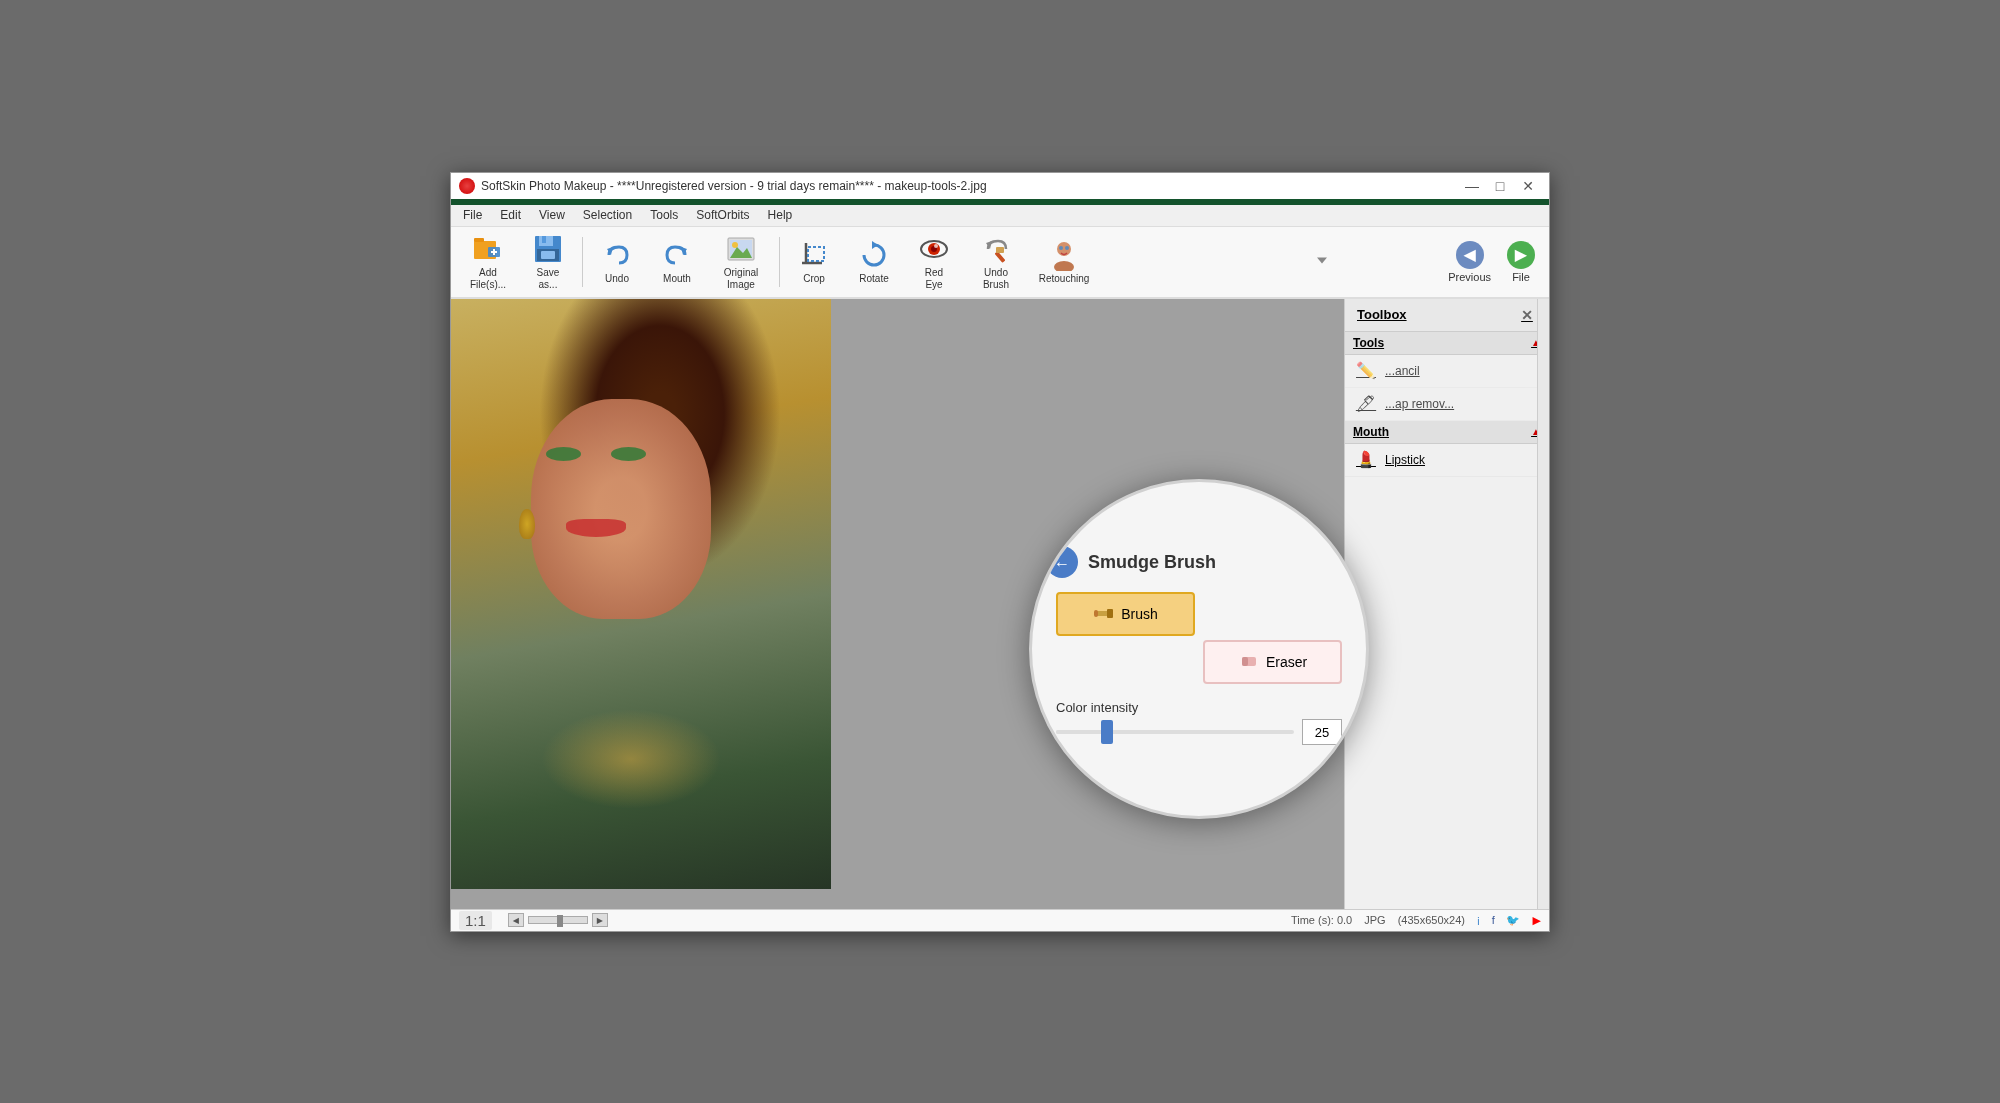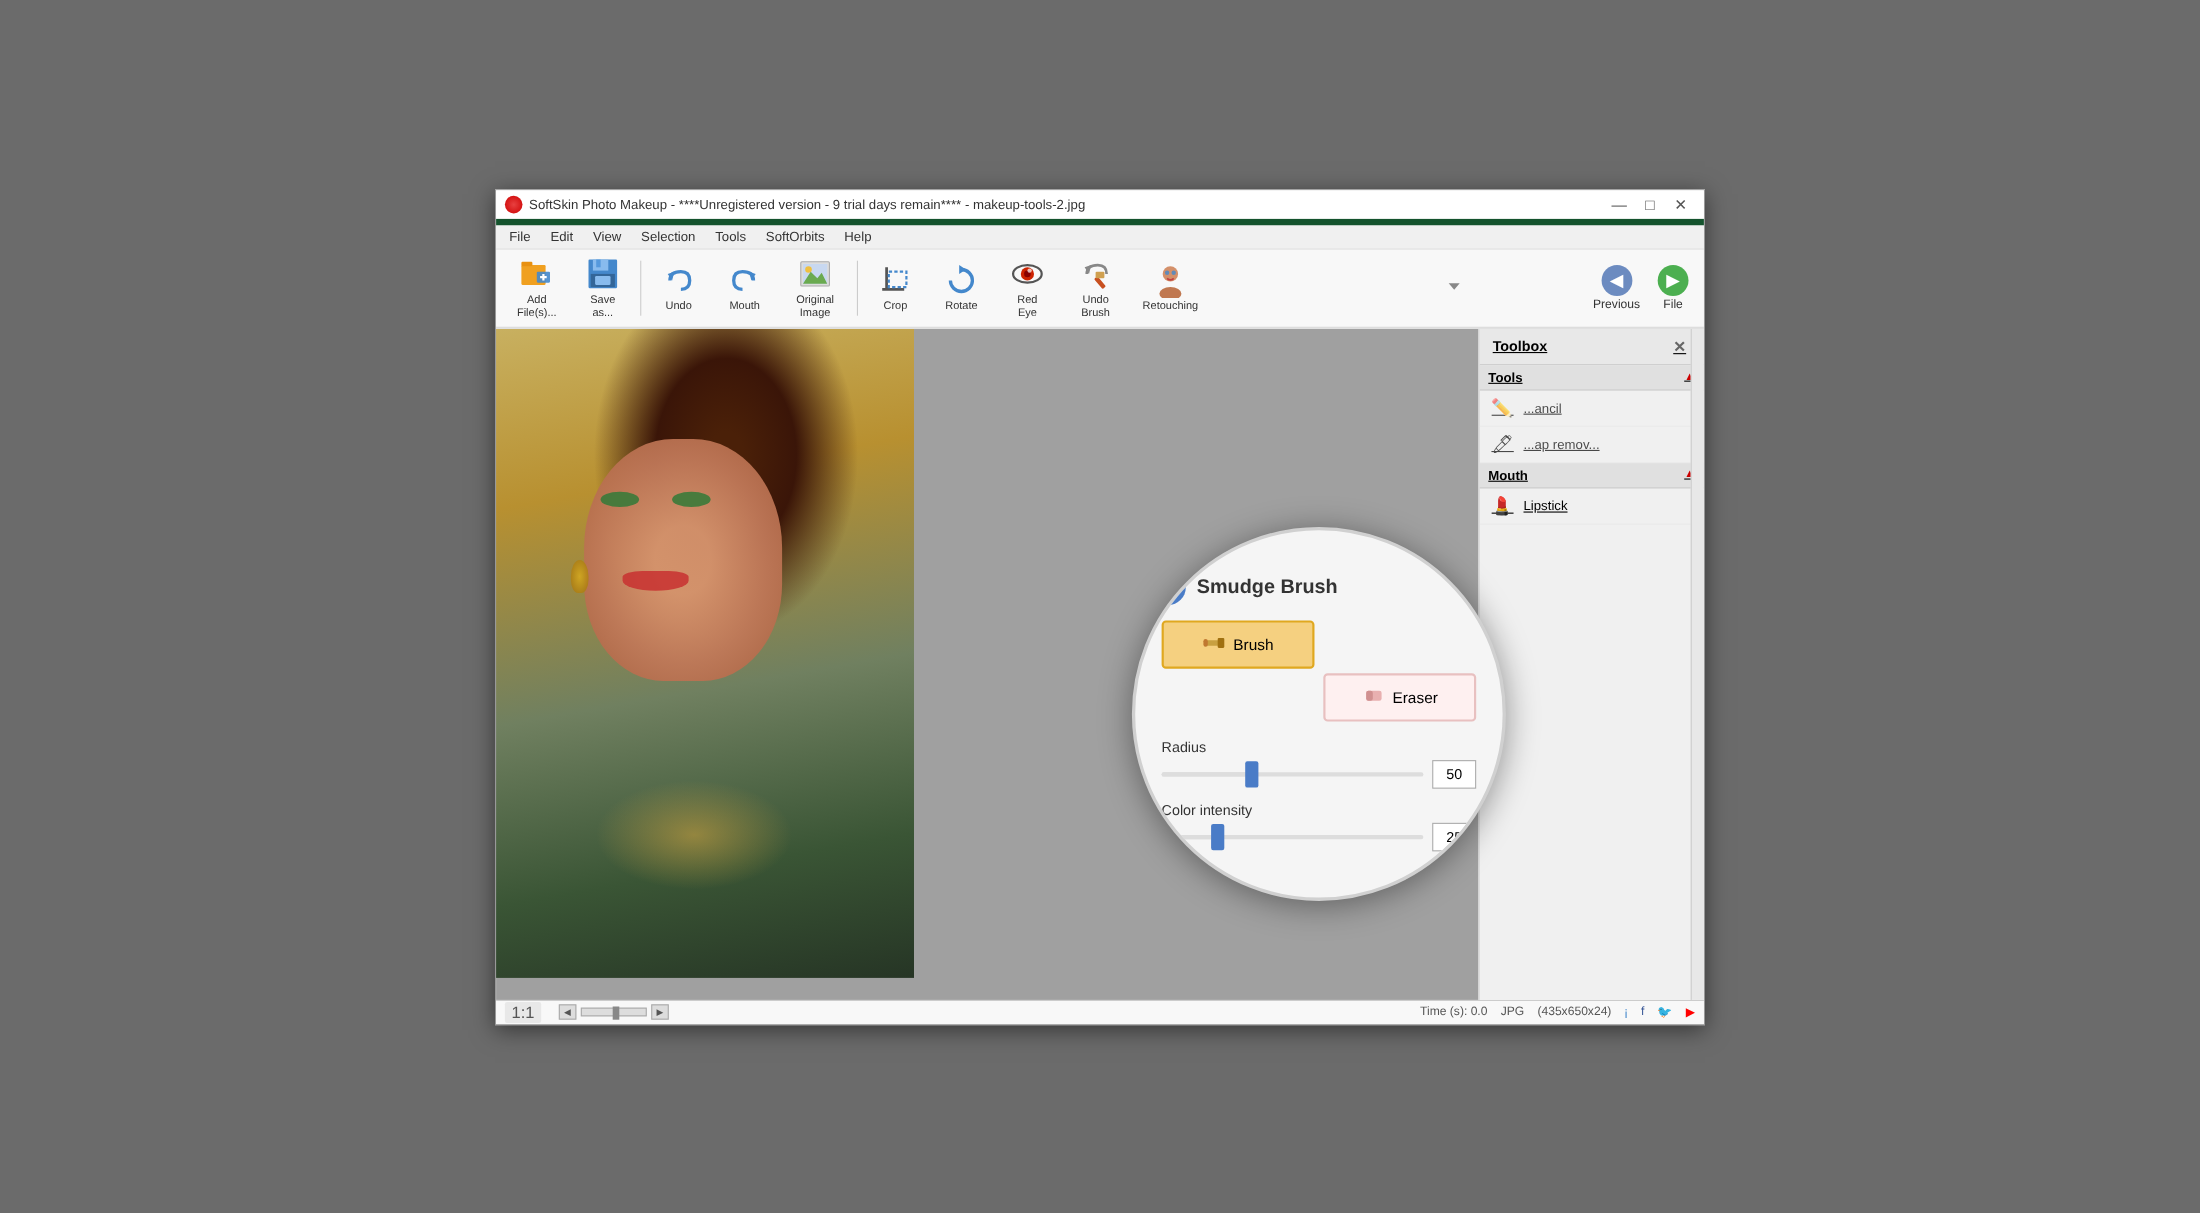--- a/index.html
+++ b/index.html
@@ -654,30 +654,20 @@
           <span class="smudge-mode-icon">
             <svg width="22" height="22" viewBox="0 0 22 22">
               <rect x="4" y="8" width="14" height="9" rx="2" fill="#e8b0b0"></rect>
               <rect x="4" y="8" width="6" height="9" rx="2" fill="#d09090"></rect>
             </svg>
           </span>
           <span>Eraser</span>
         </div>
       </div>
 
-      <div class="smudge-slider-group">
-        <div class="smudge-slider-label">Radius</div>
-        <div class="smudge-slider-row">
-          <div class="smudge-slider-track">
-            <div class="smudge-slider-fill" style="width:35%;"></div>
-            <div class="smudge-slider-thumb" style="left:32%;"></div>
-          </div>
-          <div class="smudge-slider-value">50</div>
-        </div>
-      </div>
 
       <div class="smudge-slider-group">
         <div class="smudge-slider-label">Color intensity</div>
         <div class="smudge-slider-row">
           <div class="smudge-slider-track">
             <div class="smudge-slider-fill" style="width:22%;"></div>
             <div class="smudge-slider-thumb" style="left:19%;"></div>
           </div>
           <div class="smudge-slider-value">25</div>
         </div>

